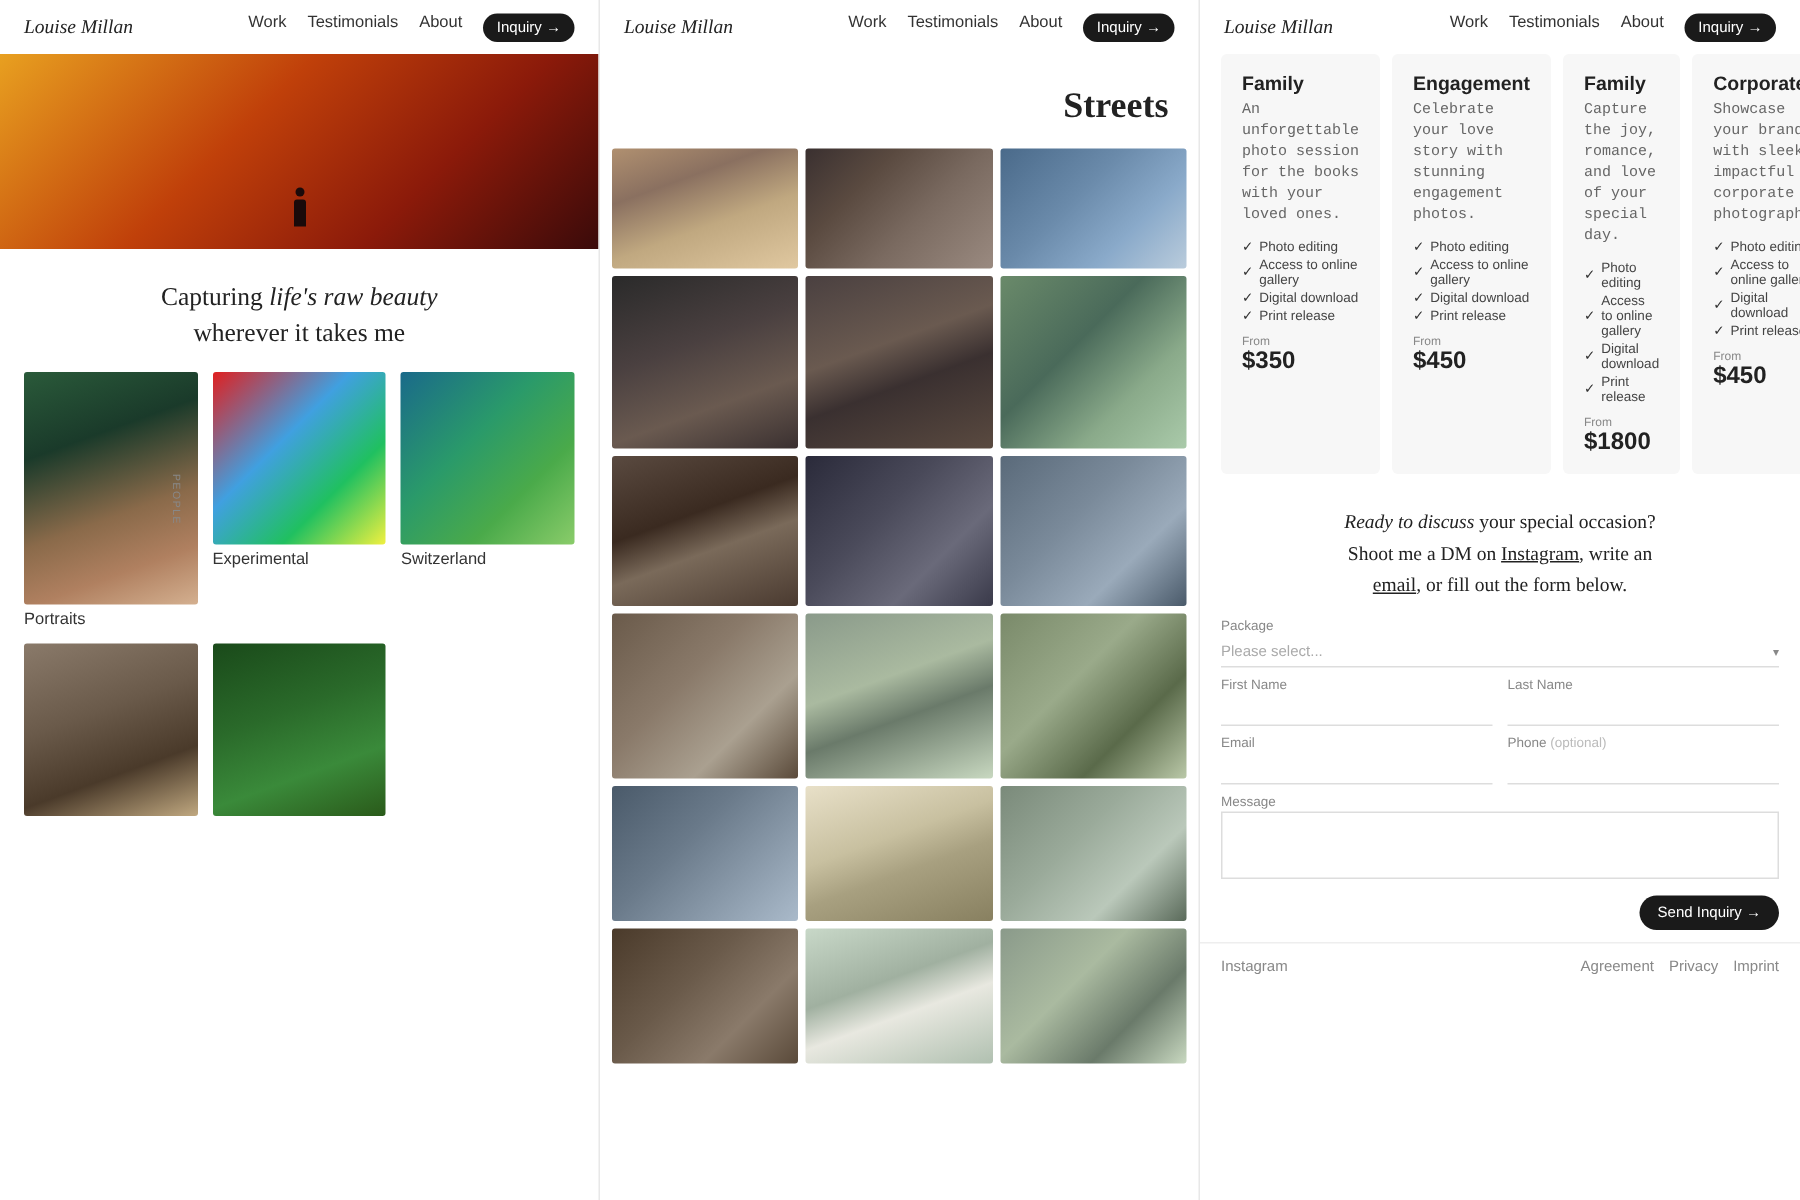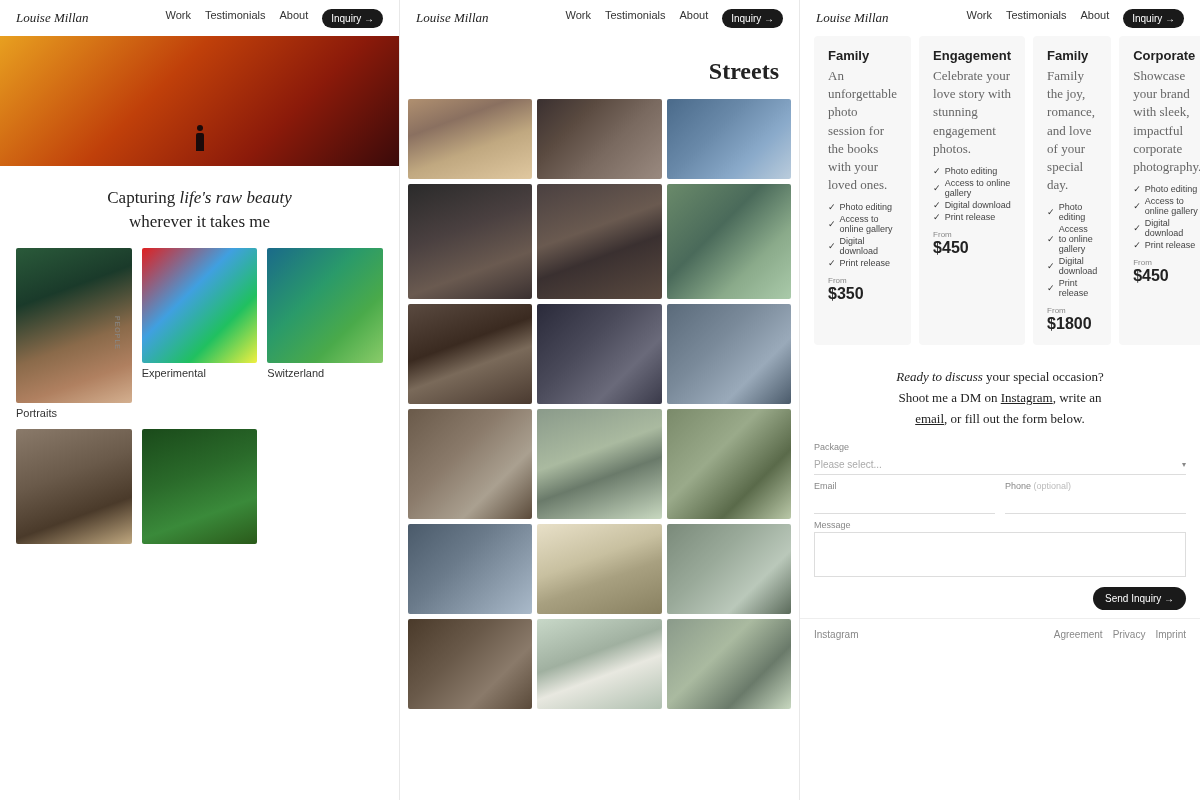--- a/index.html
+++ b/index.html
@@ -72,21 +72,21 @@
 
     
     .panel3 { border-right: none; }
     .panel3-hero { text-align: center; padding: 28px 40px 20px; }
     .panel3-title { font-size: 22px; line-height: 1.4; color: #222; font-family: 'Georgia', serif; font-weight: 400; }
     .panel3-title em { font-style: italic; }
 
     .pricing-grid { display: grid; grid-template-columns: 1fr 1fr 1fr 1fr; gap: 8px; margin: 0 14px 12px; }
     .pricing-card { background: #f7f7f7; border-radius: 4px; padding: 12px 14px; }
     .pricing-card-title { font-size: 13px; font-weight: 600; color: #222; margin-bottom: 4px; font-family: Arial, sans-serif; }
-    .pricing-card-desc { font-size: 13px; color: #666; margin-bottom: 8px; font-family: Liberation Serif, serif; line-height: 1.4; }
+    .pricing-card-desc { font-size: 10px; color: #666; margin-bottom: 8px; font-family: Liberation Mono, monospace; line-height: 1.4; }
     .pricing-feature { font-size: 9px; color: #444; display: flex; align-items: center; gap: 4px; margin-bottom: 2px; font-family: Arial, sans-serif; }
     .pricing-check { color: #333; font-size: 9px; }
     .pricing-from { font-size: 8px; color: #888; margin-top: 8px; font-family: Arial, sans-serif; }
     .pricing-price { font-size: 16px; font-weight: 600; color: #222; font-family: Arial, sans-serif; }
 
     .panel3-cta { text-align: center; padding: 10px 30px 12px; font-size: 13px; color: #222; line-height: 1.6; font-family: 'Georgia', serif; }
     .panel3-cta em { font-style: italic; font-weight: 400; }
     .panel3-cta a { color: #222; text-decoration: underline; }
 
     .inquiry-form { margin: 0 14px; }
@@ -231,21 +231,21 @@
       <div class="pricing-feature"><span class="pricing-check">✓</span> Photo editing</div>
       <div class="pricing-feature"><span class="pricing-check">✓</span> Access to online gallery</div>
       <div class="pricing-feature"><span class="pricing-check">✓</span> Digital download</div>
       <div class="pricing-feature"><span class="pricing-check">✓</span> Print release</div>
       <div class="pricing-from">From</div>
       <div class="pricing-price">$450</div>
     </div>
 
     <div class="pricing-card">
       <div class="pricing-card-title">Family</div>
-      <div class="pricing-card-desc">Family the joy, romance, and love of your special day.</div>
+      <div class="pricing-card-desc">Capture the joy, romance, and love of your special day.</div>
       <div class="pricing-feature"><span class="pricing-check">✓</span> Photo editing</div>
       <div class="pricing-feature"><span class="pricing-check">✓</span> Access to online gallery</div>
       <div class="pricing-feature"><span class="pricing-check">✓</span> Digital download</div>
       <div class="pricing-feature"><span class="pricing-check">✓</span> Print release</div>
       <div class="pricing-from">From</div>
       <div class="pricing-price">$1800</div>
     </div>
 
     <div class="pricing-card">
       <div class="pricing-card-title">Corporate</div>
@@ -274,20 +274,30 @@
           <option>Family</option>
           <option>Engagement</option>
           <option>Wedding</option>
           <option>Corporate</option>
         </select>
         <span class="select-arrow">▾</span>
       </div>
     </div>
     <div class="form-two-col">
       <div class="form-row">
+        <label class="form-label">First Name</label>
+        <input type="text" class="form-input" placeholder="" style="">
+      </div>
+      <div class="form-row">
+        <label class="form-label">Last Name</label>
+        <input type="text" class="form-input" placeholder="" style="">
+      </div>
+    </div>
+    <div class="form-two-col">
+      <div class="form-row">
         <label class="form-label">Email</label>
         <input type="email" class="form-input" placeholder="" style="">
       </div>
       <div class="form-row">
         <label class="form-label">Phone <span style="color:#bbb">(optional)</span></label>
         <input type="tel" class="form-input" placeholder="" style="">
       </div>
     </div>
     <div class="form-row">
       <label class="form-label">Message</label>

